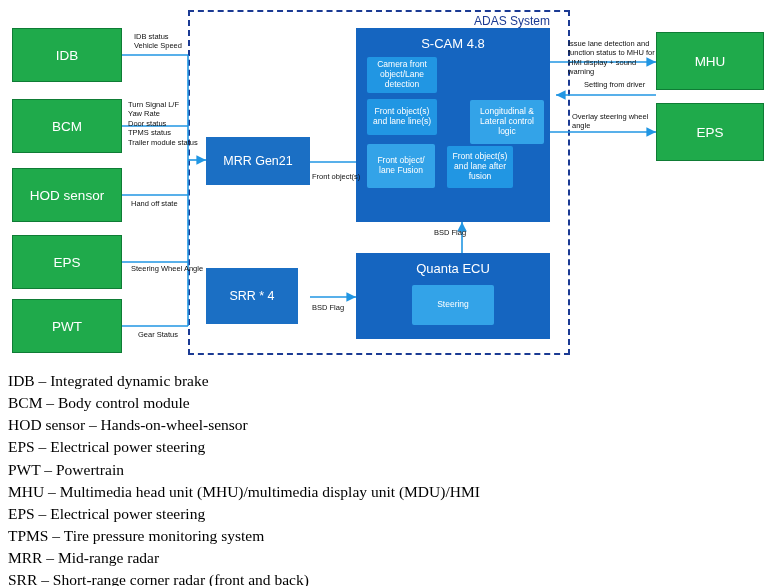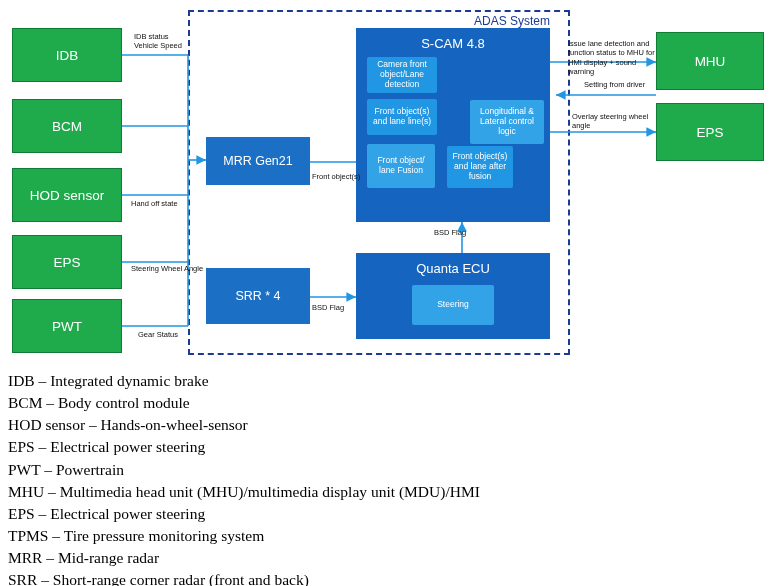--- a/index.html
+++ b/index.html
@@ -143,38 +143,43 @@
   <div class="node green" style="left:12px; top:28px; width:110px; height:54px;">IDB</div>
   <div class="node green" style="left:12px; top:99px; width:110px; height:54px;">BCM</div>
   <div class="node green" style="left:12px; top:168px; width:110px; height:54px;">HOD sensor</div>
   <div class="node green" style="left:12px; top:235px; width:110px; height:54px;">EPS</div>
   <div class="node green" style="left:12px; top:299px; width:110px; height:54px;">PWT</div>
 
   <div class="node green" style="left:656px; top:32px; width:108px; height:58px;">MHU</div>
   <div class="node green" style="left:656px; top:103px; width:108px; height:58px;">EPS</div>
 
   <div class="node blue-mid" style="left:206px; top:137px; width:104px; height:48px;">MRR Gen21</div>
-  <div class="node blue-mid" style="left:206px; top:268px; width:104px; height:56px;">SRR * 4</div>
+  <div class="node blue-mid" style="left:206px; top:268px; width:92px; height:56px;">SRR * 4</div>
 
   <div class="node blue-dark" style="left:356px; top:28px; width:194px; height:194px; align-items:flex-start; padding-top:8px;">
     <span>S-CAM 4.8</span>
   </div>
   <div class="node blue-light rounded" style="left:367px; top:57px; width:70px; height:36px; padding:2px;">Camera front object/Lane detection</div>
   <div class="node blue-light rounded" style="left:367px; top:99px; width:70px; height:36px; padding:2px;">Front object(s) and lane line(s)</div>
   <div class="node blue-lighter rounded" style="left:367px; top:144px; width:68px; height:44px; padding:2px;">Front object/ lane Fusion</div>
   <div class="node blue-light rounded" style="left:447px; top:146px; width:66px; height:42px; padding:2px;">Front object(s) and lane after fusion</div>
   <div class="node blue-lighter rounded" style="left:470px; top:100px; width:74px; height:44px; padding:2px;">Longitudinal &amp; Lateral control logic</div>
 
   <div class="node blue-dark" style="left:356px; top:253px; width:194px; height:86px; align-items:flex-start; padding-top:8px;">
     <span>Quanta ECU</span>
   </div>
   <div class="node blue-lighter rounded" style="left:412px; top:285px; width:82px; height:40px; padding:2px;">Steering</div>
 
   <div class="edge-label" style="left:134px; top:32px;">IDB status
 Vehicle Speed</div>
+  <div class="edge-label" style="left:128px; top:100px;">Turn Signal L/F
+Yaw Rate
+Door status
+TPMS status
+Trailer module status</div>
   <div class="edge-label" style="left:131px; top:199px;">Hand off state</div>
   <div class="edge-label" style="left:131px; top:264px;">Steering Wheel Angle</div>
   <div class="edge-label" style="left:138px; top:330px;">Gear Status</div>
   <div class="edge-label" style="left:312px; top:172px;">Front object(s)</div>
   <div class="edge-label" style="left:312px; top:303px;">BSD Flag</div>
   <div class="edge-label" style="left:434px; top:228px;">BSD Flag</div>
   <div class="edge-label" style="left:568px; top:18px; width:90px;margin-top:21px;">Issue lane detection and function status to MHU for HMI display + sound warning</div>
   <div class="edge-label" style="left:584px; top:80px;">Setting from driver</div>
   <div class="edge-label" style="left:572px; top:112px; width:80px;">Overlay steering wheel angle</div>
 

